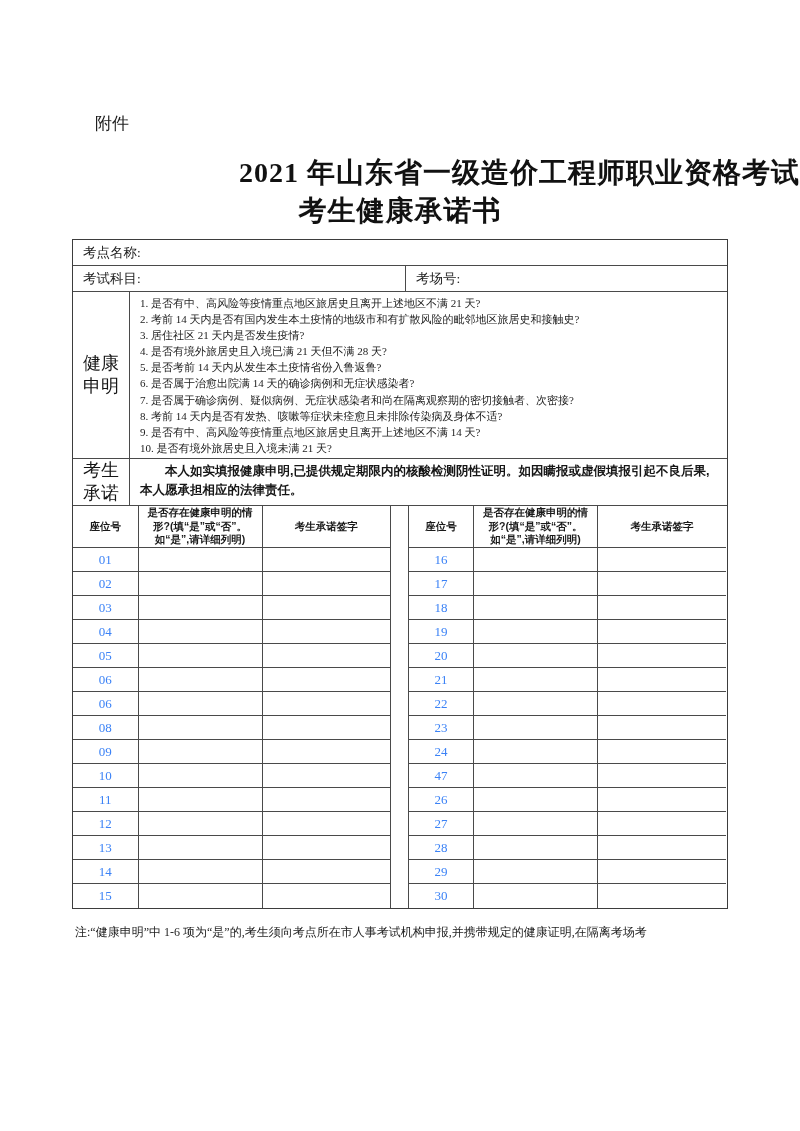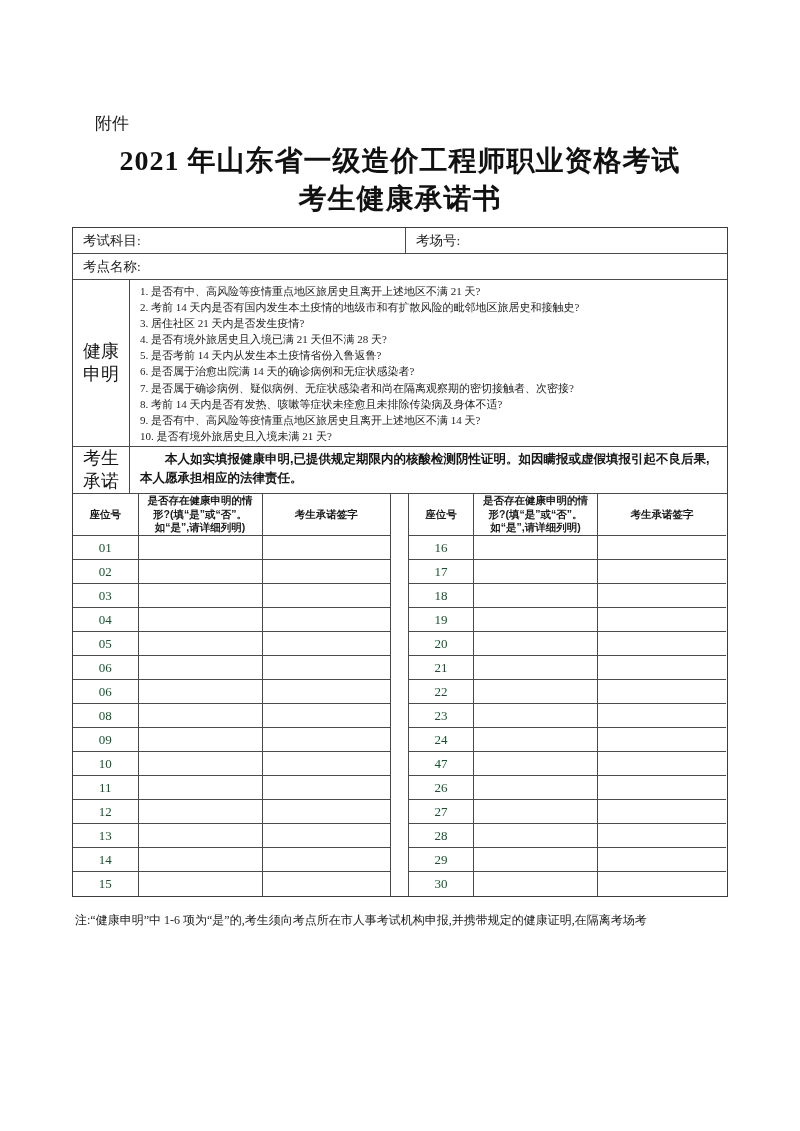--- a/index.html
+++ b/index.html
@@ -20,21 +20,21 @@
   }
   .title{
     margin:0;text-align:center;
     font-family:"Liberation Serif", serif;
     font-weight:700;
     font-size:28px;
     line-height:38px;
     letter-spacing:1px;
     color:#111;
   }
-  .title.first{margin-top:8px;}
+  .title.first{margin-top:20px;text-align:right;}
   
   .form{
     margin:9px 0 0 72px;
     width:656px;
     border:1.5px solid #3d3d3d;
     box-sizing:border-box;
     background:#fff;
   }
   .row{border-bottom:1px solid #4a4a4a;display:flex;align-items:stretch;box-sizing:border-box;}
   .site-row{height:26px;align-items:center;padding-left:10px;}
@@ -72,21 +72,21 @@
   .t-right th:last-child,.t-right td:last-child{border-right:none;}
   .seat-table th{
     height:42px;vertical-align:middle;text-align:center;
     font-family:"Liberation Sans", sans-serif;
     font-weight:400;font-size:10.5px;line-height:13.5px;color:#1a1a1a;
   }
   .seat-table th.cond{white-space:pre-line;}
   .seat-table td{height:24px;background:#fff;}
   .seat-table td.seat-no{
     text-align:center;font-size:13px;
-    font-family:"Liberation Serif", serif;color:#14532d;
+    font-family:"Liberation Serif", serif;color:#3b82f6;
   }
   .col-seat{width:65px;}
   .col-cond{width:124px;}
   
   .note{
     margin:12px 70px 0 75px;
     font-size:12px;line-height:23px;
     color:#1e1e1e;text-align:justify;
   }
 </style>
@@ -94,31 +94,31 @@
 <body>
 
 <div class="page">
 
   <div class="attachment">附件</div>
   <div class="title first">2021 年山东省一级造价工程师职业资格考试</div>
   <div class="title">考生健康承诺书</div>
 
   <div class="form">
 
+    <div class="row site-row">
+      <span class="kaiti">考点名称:</span>
+    </div>
+
     <div class="row subject-row">
       <div class="subject-cell">
         <span class="kaiti">考试科目:</span>
       </div>
       <div class="room-cell">
         <span class="kaiti">考场号:</span>
       </div>
-    </div>
-
-    <div class="row site-row">
-      <span class="kaiti">考点名称:</span>
     </div>
 
     <div class="row health-row">
       <div class="label-col">健康
 申明</div>
       <div class="health-items">
           <div class="h-item">1. 是否有中、高风险等疫情重点地区旅居史且离开上述地区不满 21 天?</div>
           <div class="h-item">2. 考前 14 天内是否有国内发生本土疫情的地级市和有扩散风险的毗邻地区旅居史和接触史?</div>
           <div class="h-item">3. 居住社区 21 天内是否发生疫情?</div>
           <div class="h-item">4. 是否有境外旅居史且入境已满 21 天但不满 28 天?</div>

